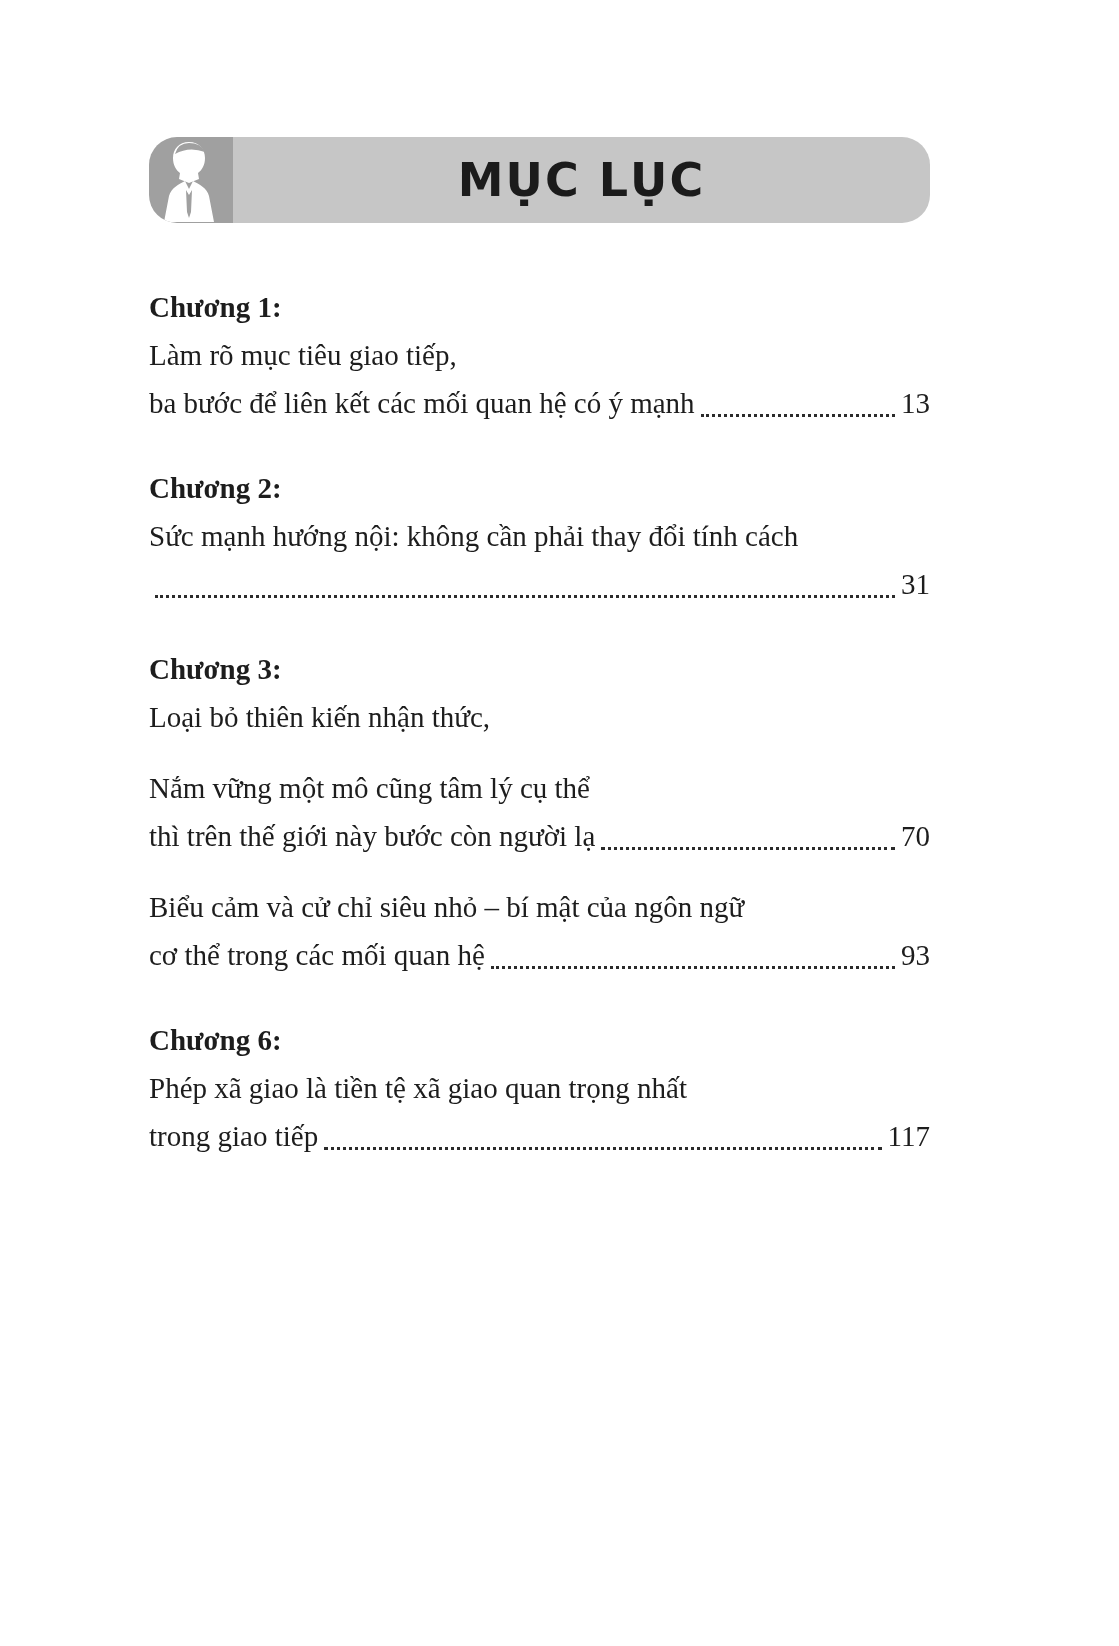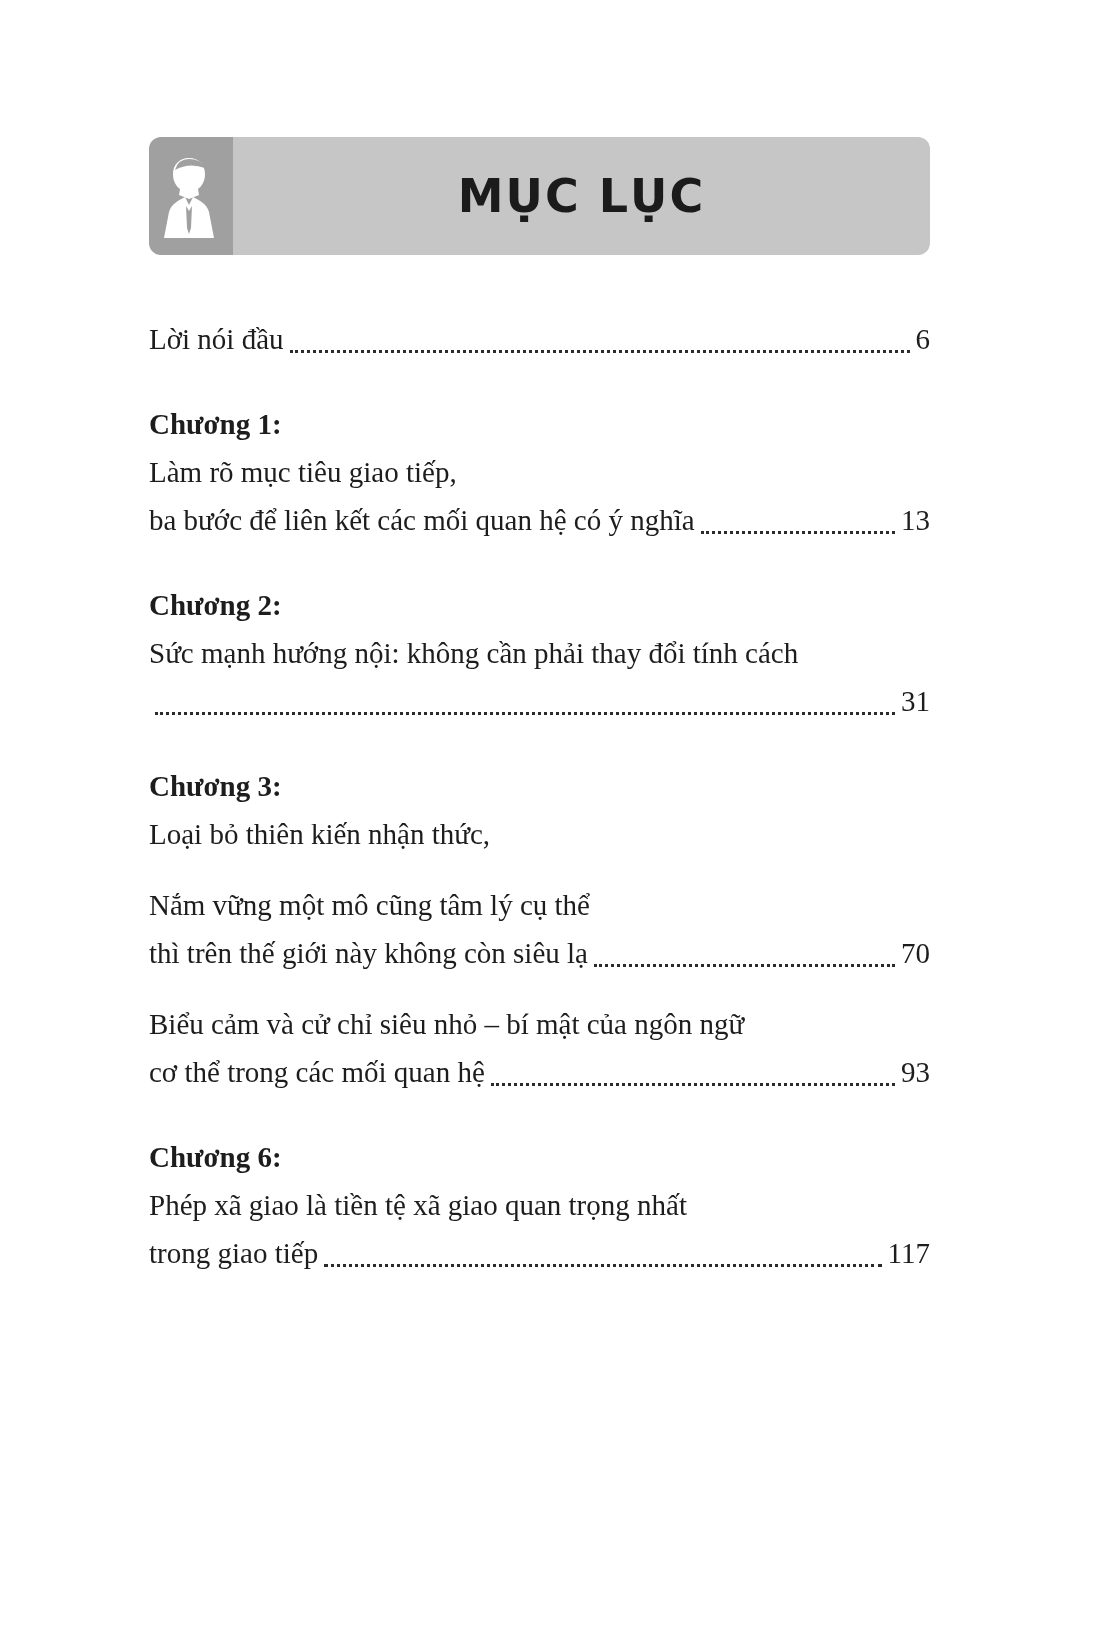--- a/index.html
+++ b/index.html
@@ -14,22 +14,22 @@
   }
   .page {
     position: absolute;
     inset: 0;
     padding: 137px 189px 0 149px;
   }
 
   
   .banner {
     display: flex;
-    height: 118px;
-    border-radius: 12px;
+    height: 86px;
+    border-radius: 28px;
     overflow: hidden;
   }
   .logo-block {
     width: 84px;
     background: #a0a0a0;
     display: flex;
     align-items: center;
     justify-content: center;
     flex: 0 0 auto;
   }
@@ -95,31 +95,26 @@
         <path fill="#a0a0a0" d="M24 52 l3 5 l3 -5 l-1 22 l-2 6 l-2 -6 z"></path>
       </svg>
     </div>
     <div class="title-area">
       <h1 class="page-title">MỤC LỤC</h1>
     </div>
   </header>
 
   <main class="toc">
 
-    <div class="dotline toc-line">
-      <span class="text">Lời nói đầu</span>
-      <span class="leader"></span>
-      <span class="pagenum">6</span>
-    </div>
 
     <section class="chapter">
       <h2 class="chapter-heading">Chương 1:</h2>
       <div class="toc-line">Làm rõ mục tiêu giao tiếp,</div>
       <div class="dotline">
-        <span class="text">ba bước để liên kết các mối quan hệ có ý nghĩa</span>
+        <span class="text">ba bước để liên kết các mối quan hệ có ý mạnh</span>
         <span class="leader"></span>
         <span class="pagenum">13</span>
       </div>
     </section>
 
     <section class="chapter">
       <h2 class="chapter-heading">Chương 2:</h2>
       <div class="toc-line">Sức mạnh hướng nội: không cần phải thay đổi tính cách</div>
       <div class="dotline">
         <span class="leader"></span>
@@ -128,21 +123,21 @@
     </section>
 
     <section class="chapter">
       <h2 class="chapter-heading">Chương 3:</h2>
       <div class="toc-line">Loại bỏ thiên kiến nhận thức,</div>
     </section>
 
     <section class="chapter">
       <div class="toc-line">Nắm vững một mô cũng tâm lý cụ thể</div>
       <div class="dotline">
-        <span class="text">thì trên thế giới này không còn siêu lạ</span>
+        <span class="text">thì trên thế giới này bước còn người lạ</span>
         <span class="leader"></span>
         <span class="pagenum">70</span>
       </div>
     </section>
 
     <section class="chapter">
       <div class="toc-line">Biểu cảm và cử chỉ siêu nhỏ – bí mật của ngôn ngữ</div>
       <div class="dotline">
         <span class="text">cơ thể trong các mối quan hệ</span>
         <span class="leader"></span>

